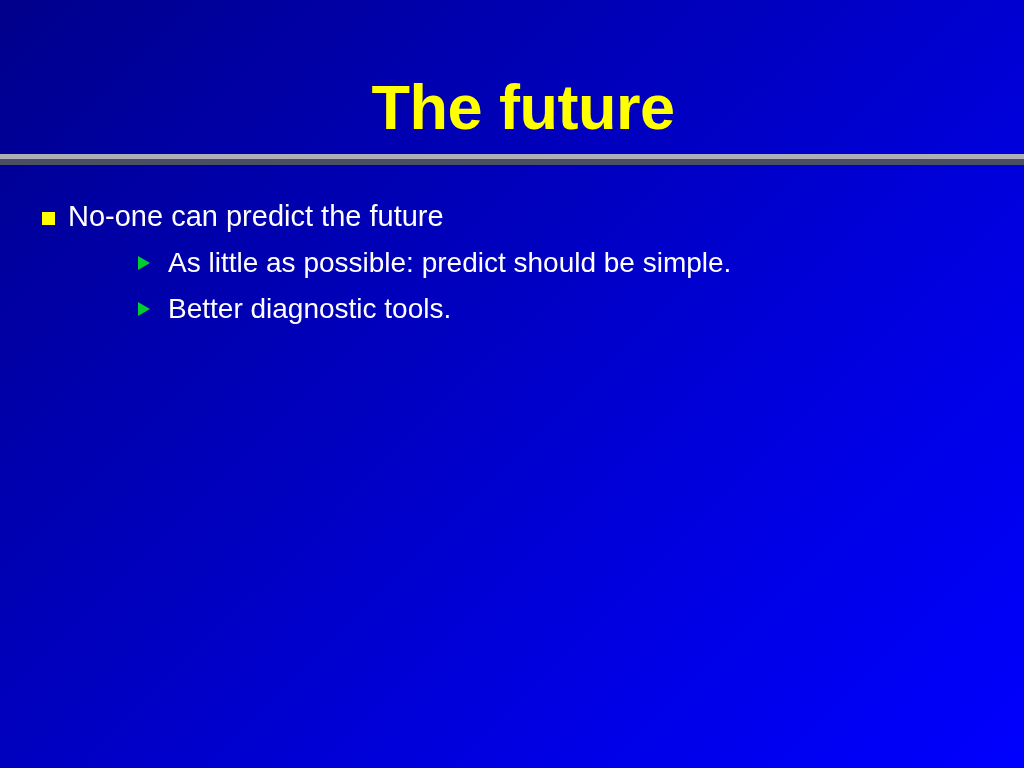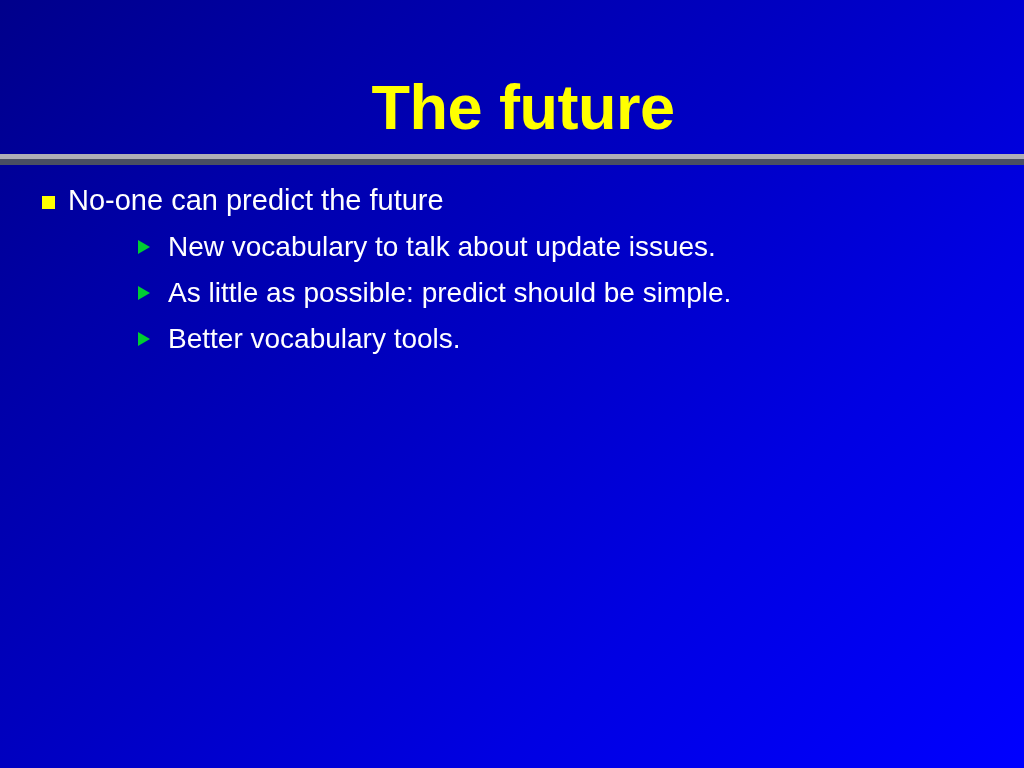--- a/index.html
+++ b/index.html
@@ -58,21 +58,21 @@
     top: 5px;
     width: 100%;
     height: 6px;
     background: #4a4f63;
   }
 
   
   .body-area {
     position: absolute;
     left: 0;
-    top: 180px;
+    top: 196px;
     width: 1000px;
   }
   ul.level1, ul.level2 {
     list-style: none;
     margin: 0;
     padding: 0;
   }
   li.bullet-l1 {
     position: relative;
     padding-left: 68px;
@@ -135,28 +135,24 @@
 
   <div class="body-area">
     <ul class="level1">
       <li class="bullet-l1">
         <span class="marker-square"></span>
         <span class="bullet-text">No-one can predict the future</span>
 
         <ul class="level2">
           <li class="bullet-l2">
             <span class="marker-triangle"></span>
-            <span class="bullet-text">New vocabulary to talk about update issues.</span>
-          </li>
-          <li class="bullet-l2">
-            <span class="marker-triangle"></span>
             <span class="bullet-text">As little as possible: predict should be simple.</span>
           </li>
           <li class="bullet-l2">
             <span class="marker-triangle"></span>
-            <span class="bullet-text">Better vocabulary tools.</span>
+            <span class="bullet-text">Better diagnostic tools.</span>
           </li>
         </ul>
       </li>
     </ul>
   </div>
 
 </div>
 
 </body></html>

